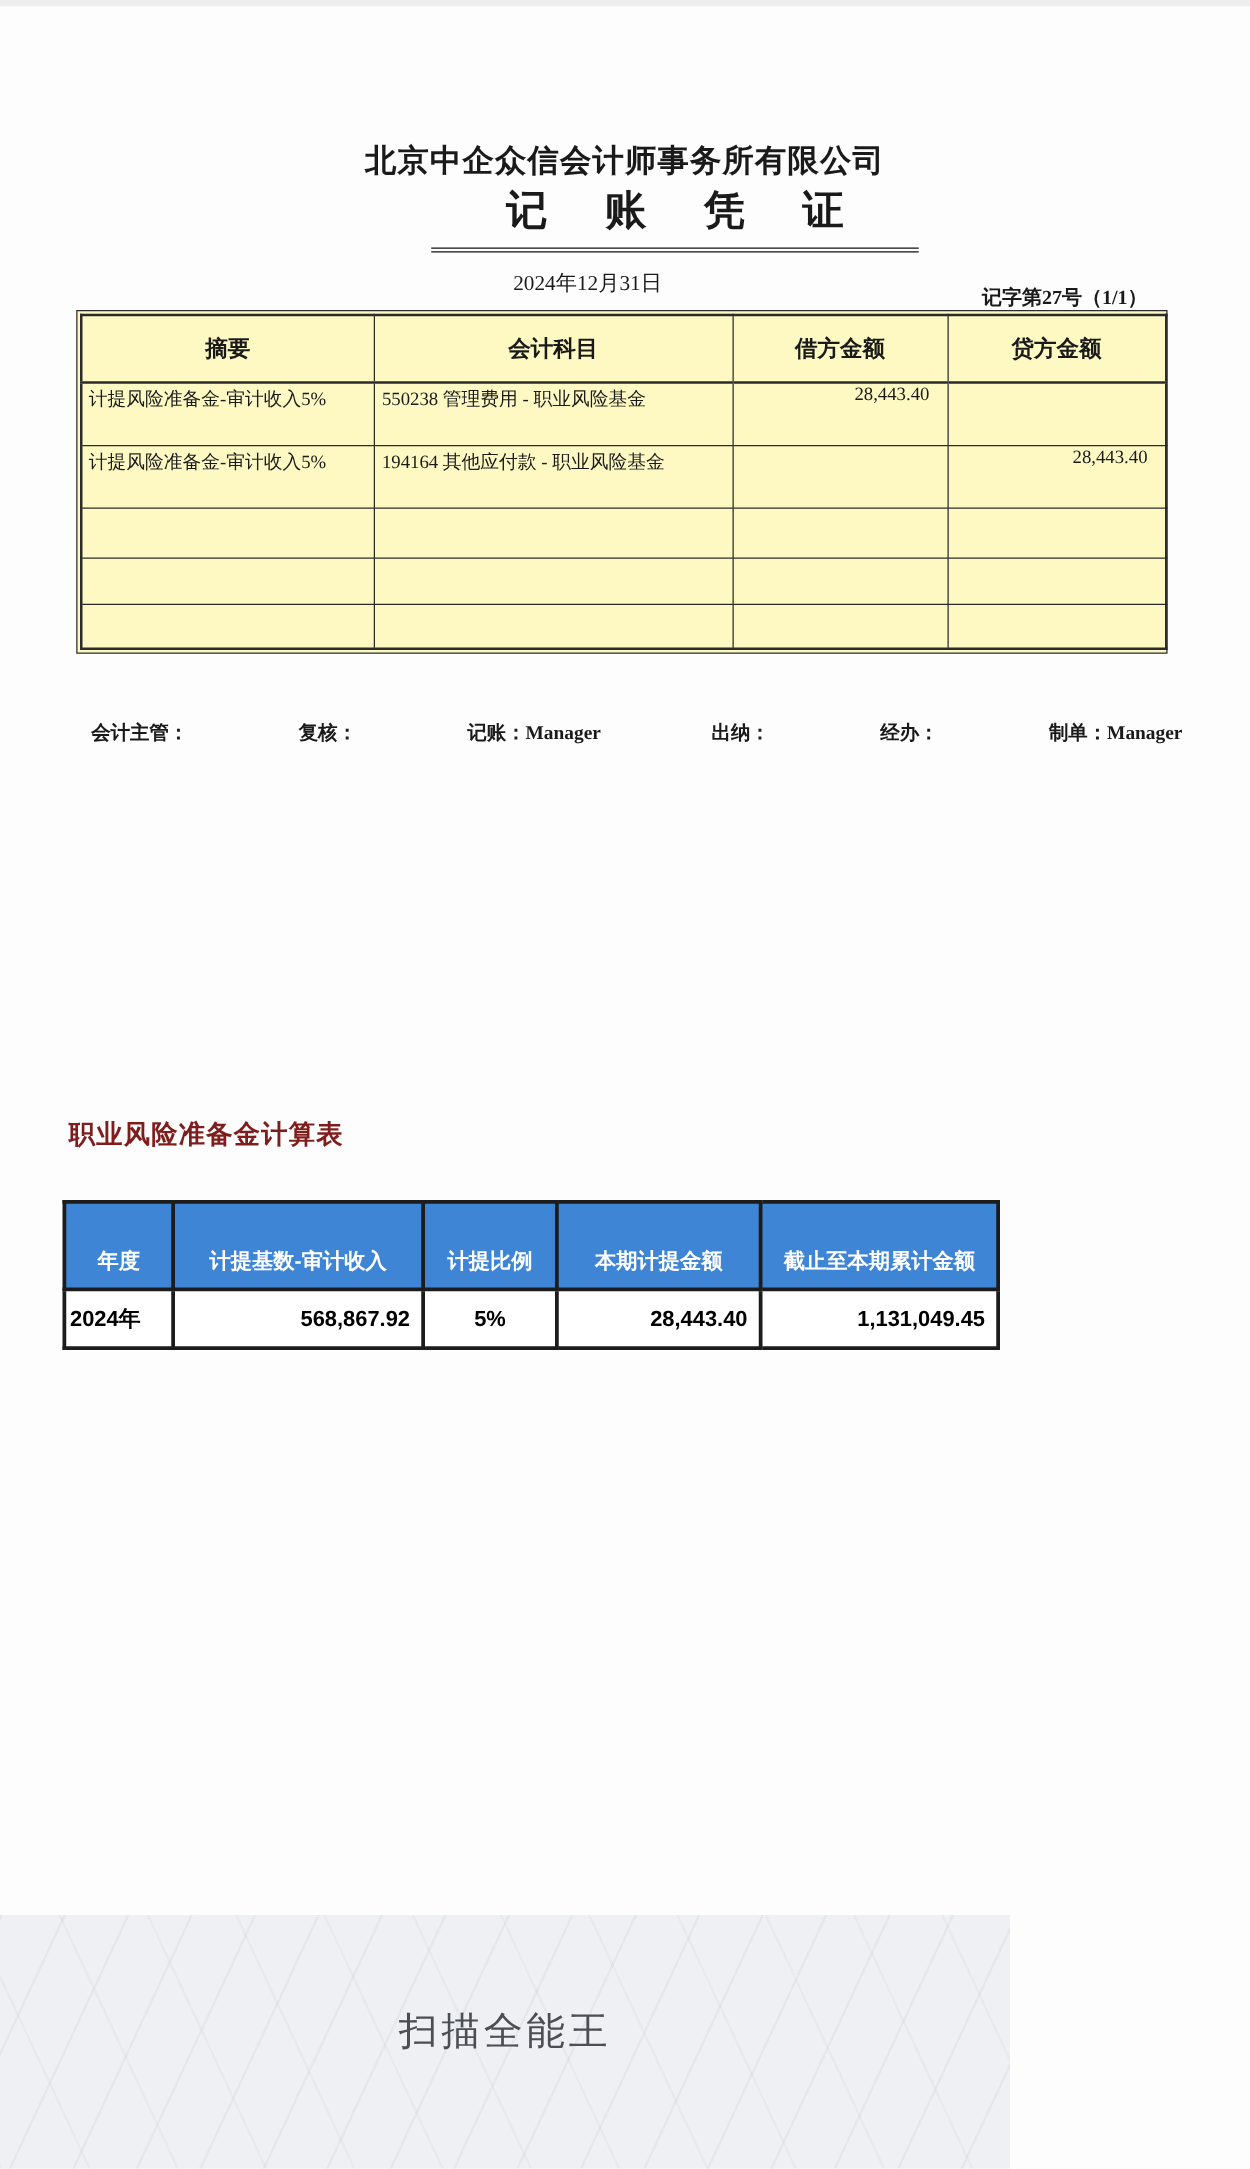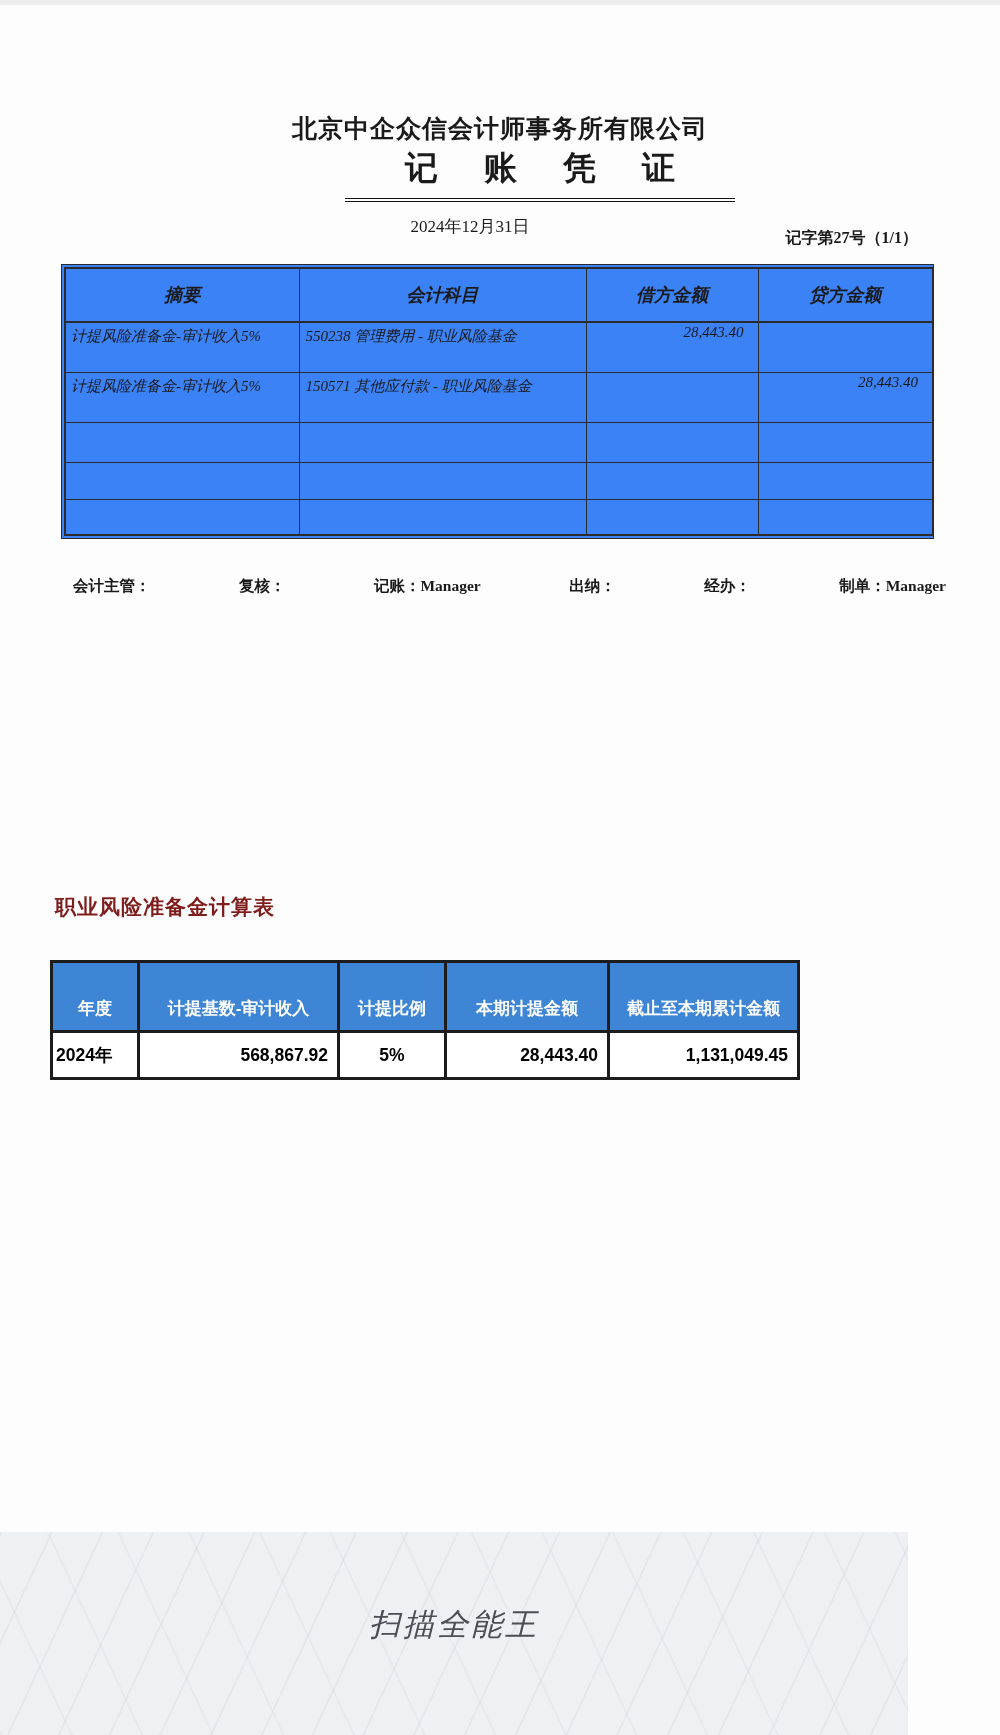--- a/index.html
+++ b/index.html
@@ -14,22 +14,22 @@
   .company{position:absolute;top:112px;left:0;width:1000px;text-align:center;
     font-size:25px;font-weight:bold;letter-spacing:1px;}
   .big-title-wrap{position:absolute;top:146px;left:0;width:1000px;text-align:center;padding-left:40px;}
   .big-title{display:inline-block;border-bottom:4px double #111;padding:0 14px 7px 14px;
     font-size:33px;font-weight:bold;letter-spacing:46px;text-indent:46px;white-space:nowrap;}
   .date-line{position:absolute;top:215px;left:0;width:940px;text-align:center;font-size:17px;}
   .voucher-no{position:absolute;top:228px;left:61px;width:873px;text-align:right;
     padding-right:16px;box-sizing:border-box;font-size:16px;font-weight:bold;}
 
   
-  .vtable-outer{position:absolute;top:264px;left:61px;width:873px;box-sizing:border-box;
-    border:1px solid #2b2b2b;padding:2px;background:#3b82f6;font-style:italic;}
+  .vtable-outer{position:absolute;top:248px;left:61px;width:873px;box-sizing:border-box;
+    border:1px solid #2b2b2b;padding:2px;background:#fef9c3;}
   table.vtable{border-collapse:collapse;width:100%;table-layout:fixed;border:2px solid #2b2b2b;}
   table.vtable col.c1{width:234px;} table.vtable col.c2{width:287px;}
   table.vtable col.c3{width:172px;} table.vtable col.c4{width:175px;}
   table.vtable th{border:1px solid #2b2b2b;border-bottom:2px solid #2b2b2b;
     font-size:18px;font-weight:bold;height:50px;text-align:center;}
   table.vtable td{border:1px solid #2b2b2b;vertical-align:top;font-size:15px;line-height:1.25;}
   td.cell-summary{padding:4px 26px 4px 5px;}
   td.cell-account{padding:4px 6px 4px 6px;font-size:15.5px;}
   td.cell-amount{text-align:right;padding:0 14px;vertical-align:middle;font-size:16px;white-space:nowrap;}
   tr.data-row{height:50px;} tr.empty-row-1{height:40px;} tr.empty-row-2{height:37px;} tr.empty-row-3{height:36px;}
@@ -52,24 +52,24 @@
   .ctable col.k4{width:163px;} .ctable col.k5{width:190px;}
   .ctable th{border:3px solid #1c1c1c;color:#fff;font-weight:bold;font-size:17px;
     height:57px;text-align:center;padding:0 2px;vertical-align:bottom;padding-bottom:10px;}
   .ctable td{border:3px solid #1c1c1c;background:#fff;font-weight:bold;font-size:17.5px;
     height:42px;vertical-align:middle;color:#000;}
   td.c-year{text-align:left;padding-left:3px;}
   td.c-num{text-align:right;padding-right:9px;}
   td.c-pct{text-align:center;}
 
   
-  .scan-band{position:absolute;top:1532px;left:0;width:908px;height:203px;background:#eef0f3;
+  .scan-band{position:absolute;top:1532px;left:0;width:808px;height:203px;background:#eef0f3;
     background-image:
       repeating-linear-gradient(115deg, rgba(203,209,216,0.28) 0 2px, transparent 2px 46px),
-      repeating-linear-gradient(65deg, rgba(203,209,216,0.2) 0 2px, transparent 2px 64px); font-style: italic;}
+      repeating-linear-gradient(65deg, rgba(203,209,216,0.2) 0 2px, transparent 2px 64px);}
   .watermark{position:absolute;top:72px;left:0;width:100%;text-align:center;
     font-family:"Liberation Sans","DejaVu Sans",sans-serif;
     font-size:31px;color:#4a4e55;letter-spacing:3px;}
 </style>
 </head>
 <body>
 
 <div class="scan-edge"></div>
 
 <div class="company">北京中企众信会计师事务所有限公司</div>
@@ -99,21 +99,21 @@
     </thead>
     <tbody>
       <tr class="data-row">
         <td class="cell-summary">计提风险准备金-审计收入5%</td>
         <td class="cell-account">550238 管理费用 - 职业风险基金</td>
         <td class="cell-amount">28,443.40</td>
         <td class="cell-amount"></td>
       </tr>
       <tr class="data-row">
         <td class="cell-summary">计提风险准备金-审计收入5%</td>
-        <td class="cell-account">150571 其他应付款 - 职业风险基金</td>
+        <td class="cell-account">194164 其他应付款 - 职业风险基金</td>
         <td class="cell-amount"></td>
         <td class="cell-amount">28,443.40</td>
       </tr>
       <tr class="empty-row-1">
         <td class="cell-summary"></td>
         <td class="cell-account"></td>
         <td class="cell-amount"></td>
         <td class="cell-amount"></td>
       </tr>
       <tr class="empty-row-2">

